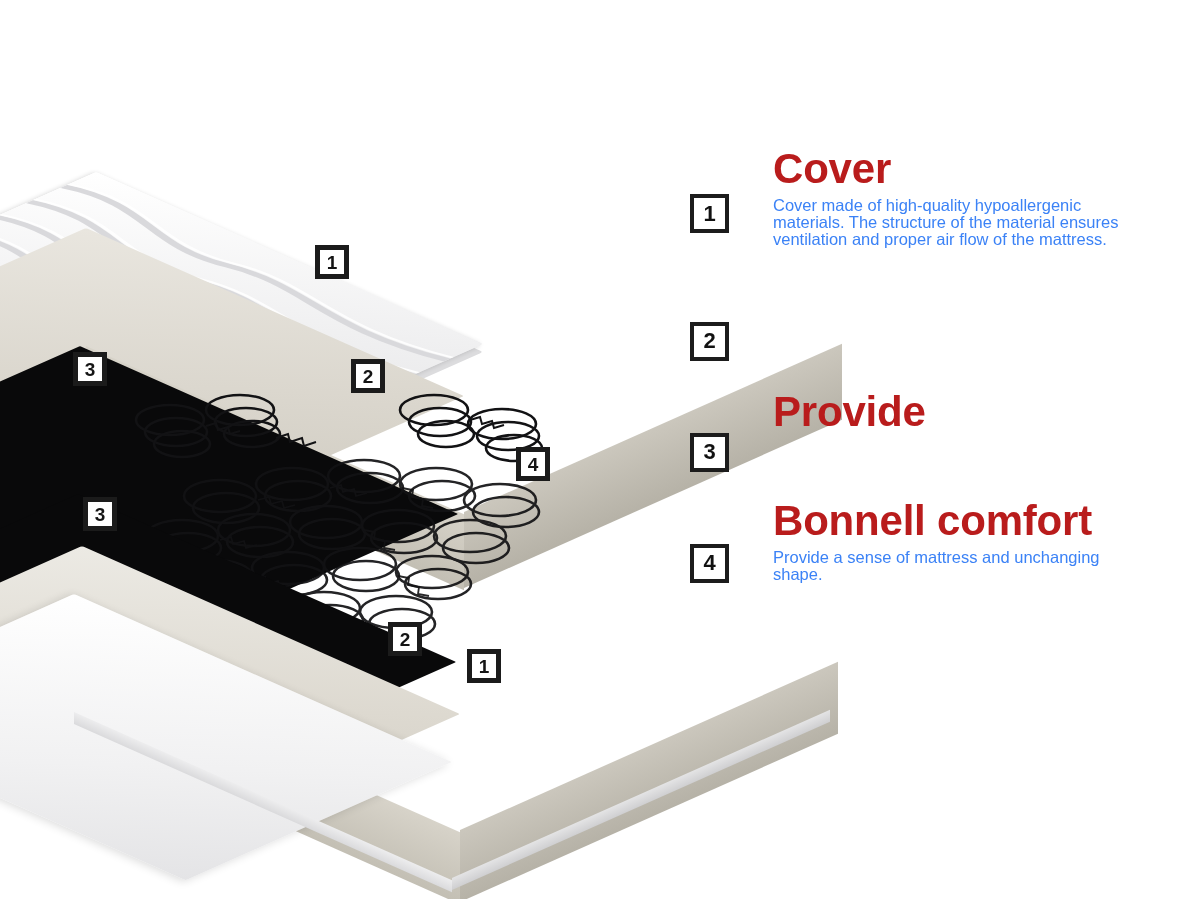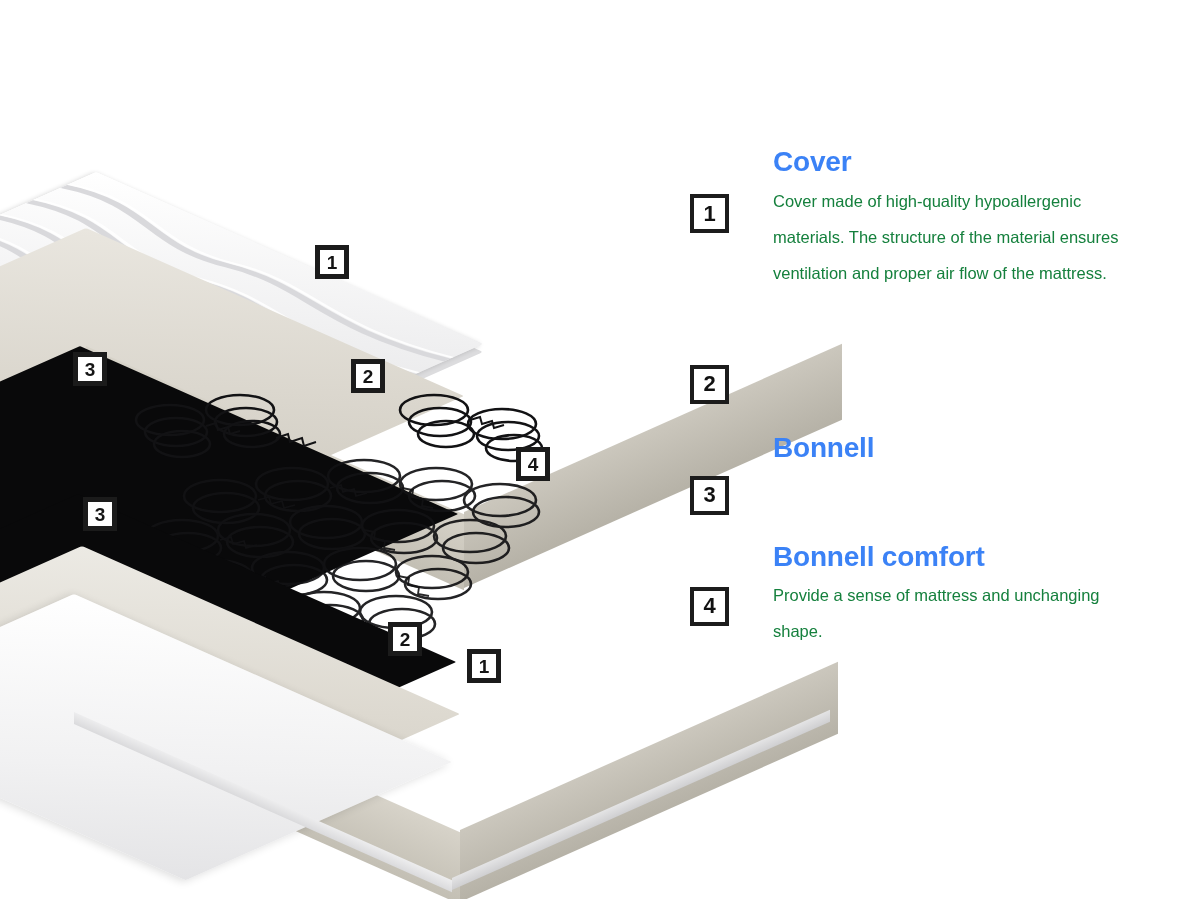--- a/index.html
+++ b/index.html
@@ -103,31 +103,31 @@
     background:#fff;
     display:flex;align-items:center;justify-content:center;
     font-size:22px;font-weight:700;color:#111;
     line-height:1;
   }
   .entry .body{
     margin-left:44px;
   }
   .entry h3{
     margin:0 0 6px 0;
-    font-size:28px;
+    font-size:42px;
     font-weight:700;
-    color:#3b82f6;
+    color:#b91c1c;
     letter-spacing:-0.2px;
     line-height:1.02;
   }
   .entry p{
     margin:0;
     font-size:16.5px;
-    line-height:36px;
-    color:#15803d;
+    line-height:17px;
+    color:#3b82f6;
     font-weight:400;
     max-width:372px;
   }
   
   #entry-1{margin-bottom:30px;}
   #entry-1 .numbox{margin-top:46px;}
   #entry-2{margin-bottom:30px;}
   #entry-2 .numbox{margin-top:44px;}
   #entry-3{margin-bottom:28px;}
   #entry-3 .numbox{margin-top:42px;}
@@ -311,21 +311,21 @@
     </div>
   </div>
 
   <div class="entry" id="entry-2">
     <div class="numbox">2</div>
   </div>
 
   <div class="entry" id="entry-3">
     <div class="numbox">3</div>
     <div class="body">
-      <h3>Bonnell</h3>
+      <h3>Provide</h3>
     </div>
   </div>
 
   <div class="entry" id="entry-4">
     <div class="numbox">4</div>
     <div class="body">
       <h3>Bonnell comfort</h3>
       <p>Provide a sense of mattress and unchanging shape.</p>
     </div>
   </div>

